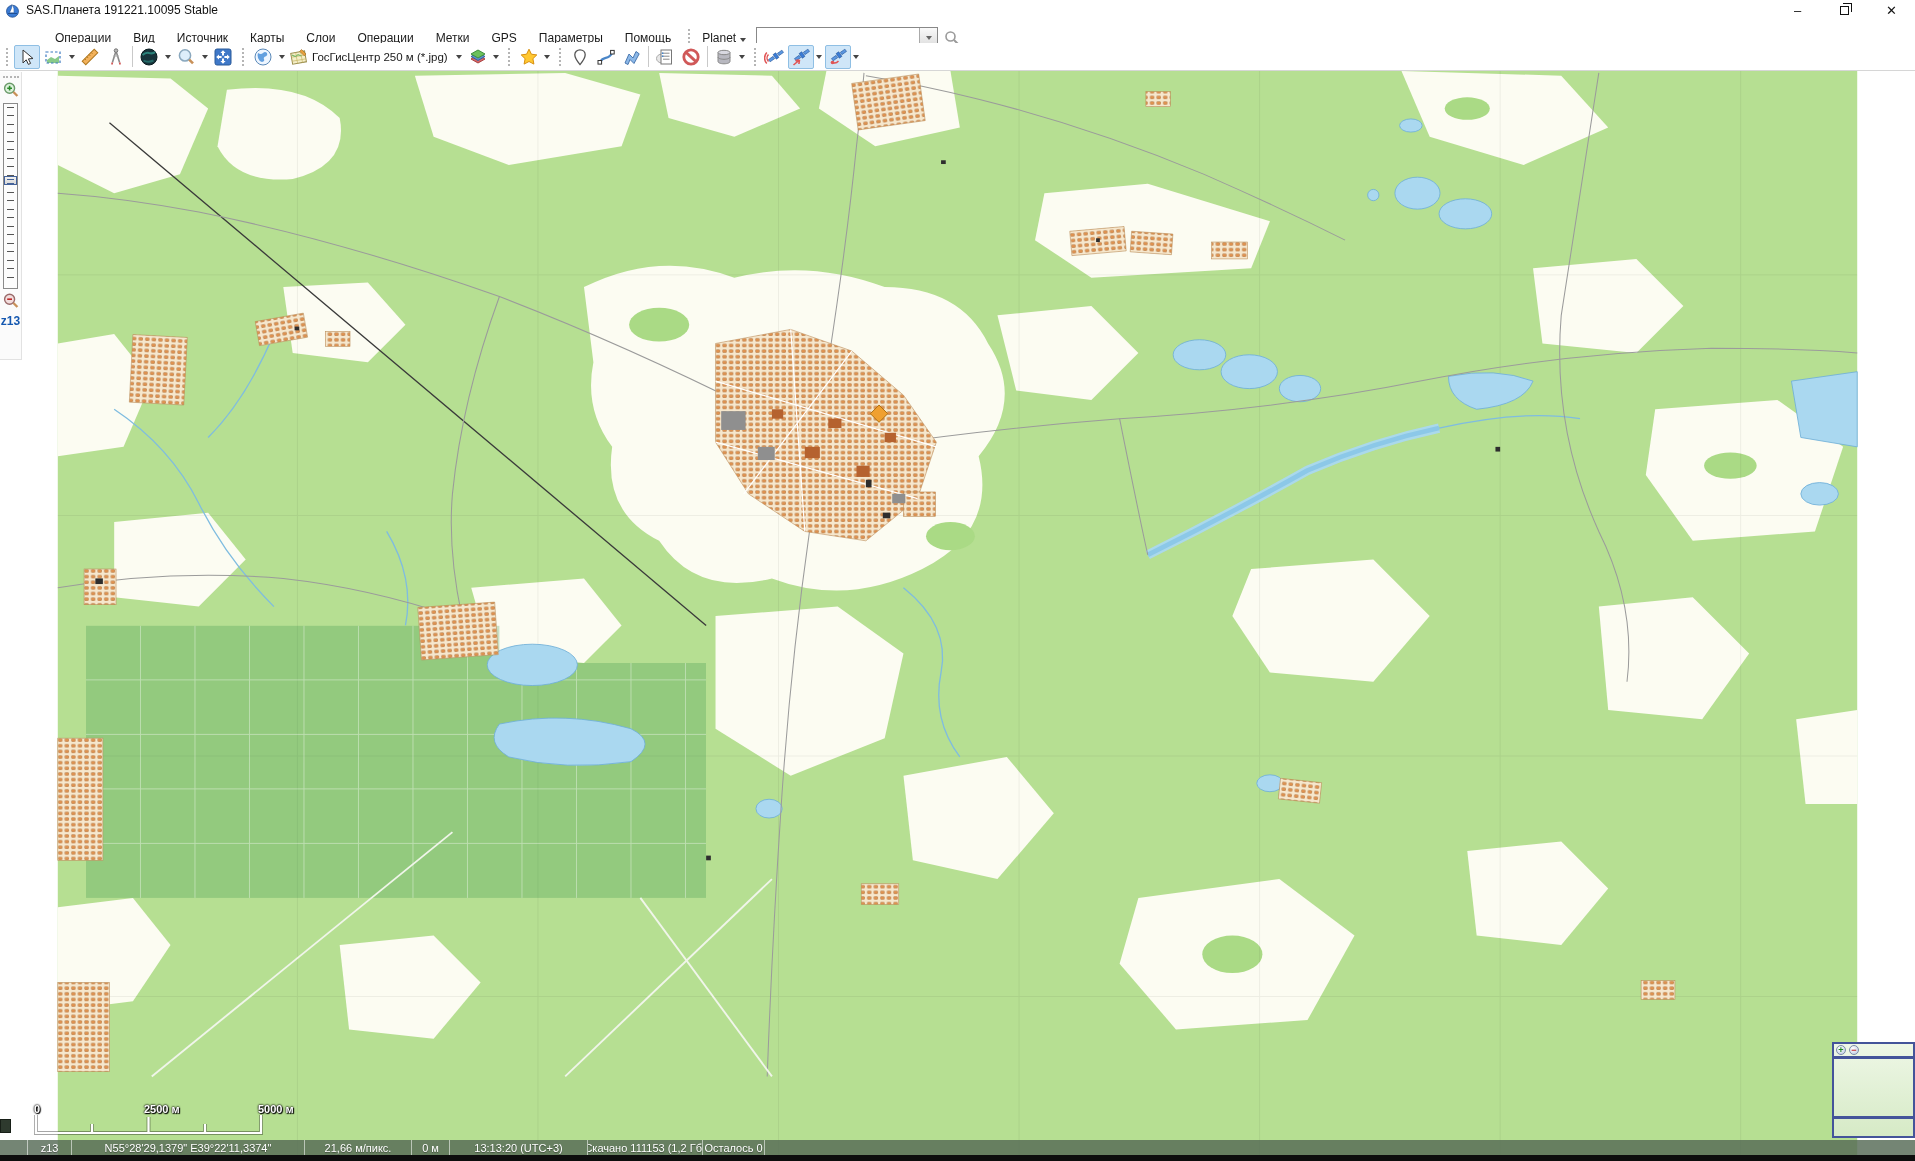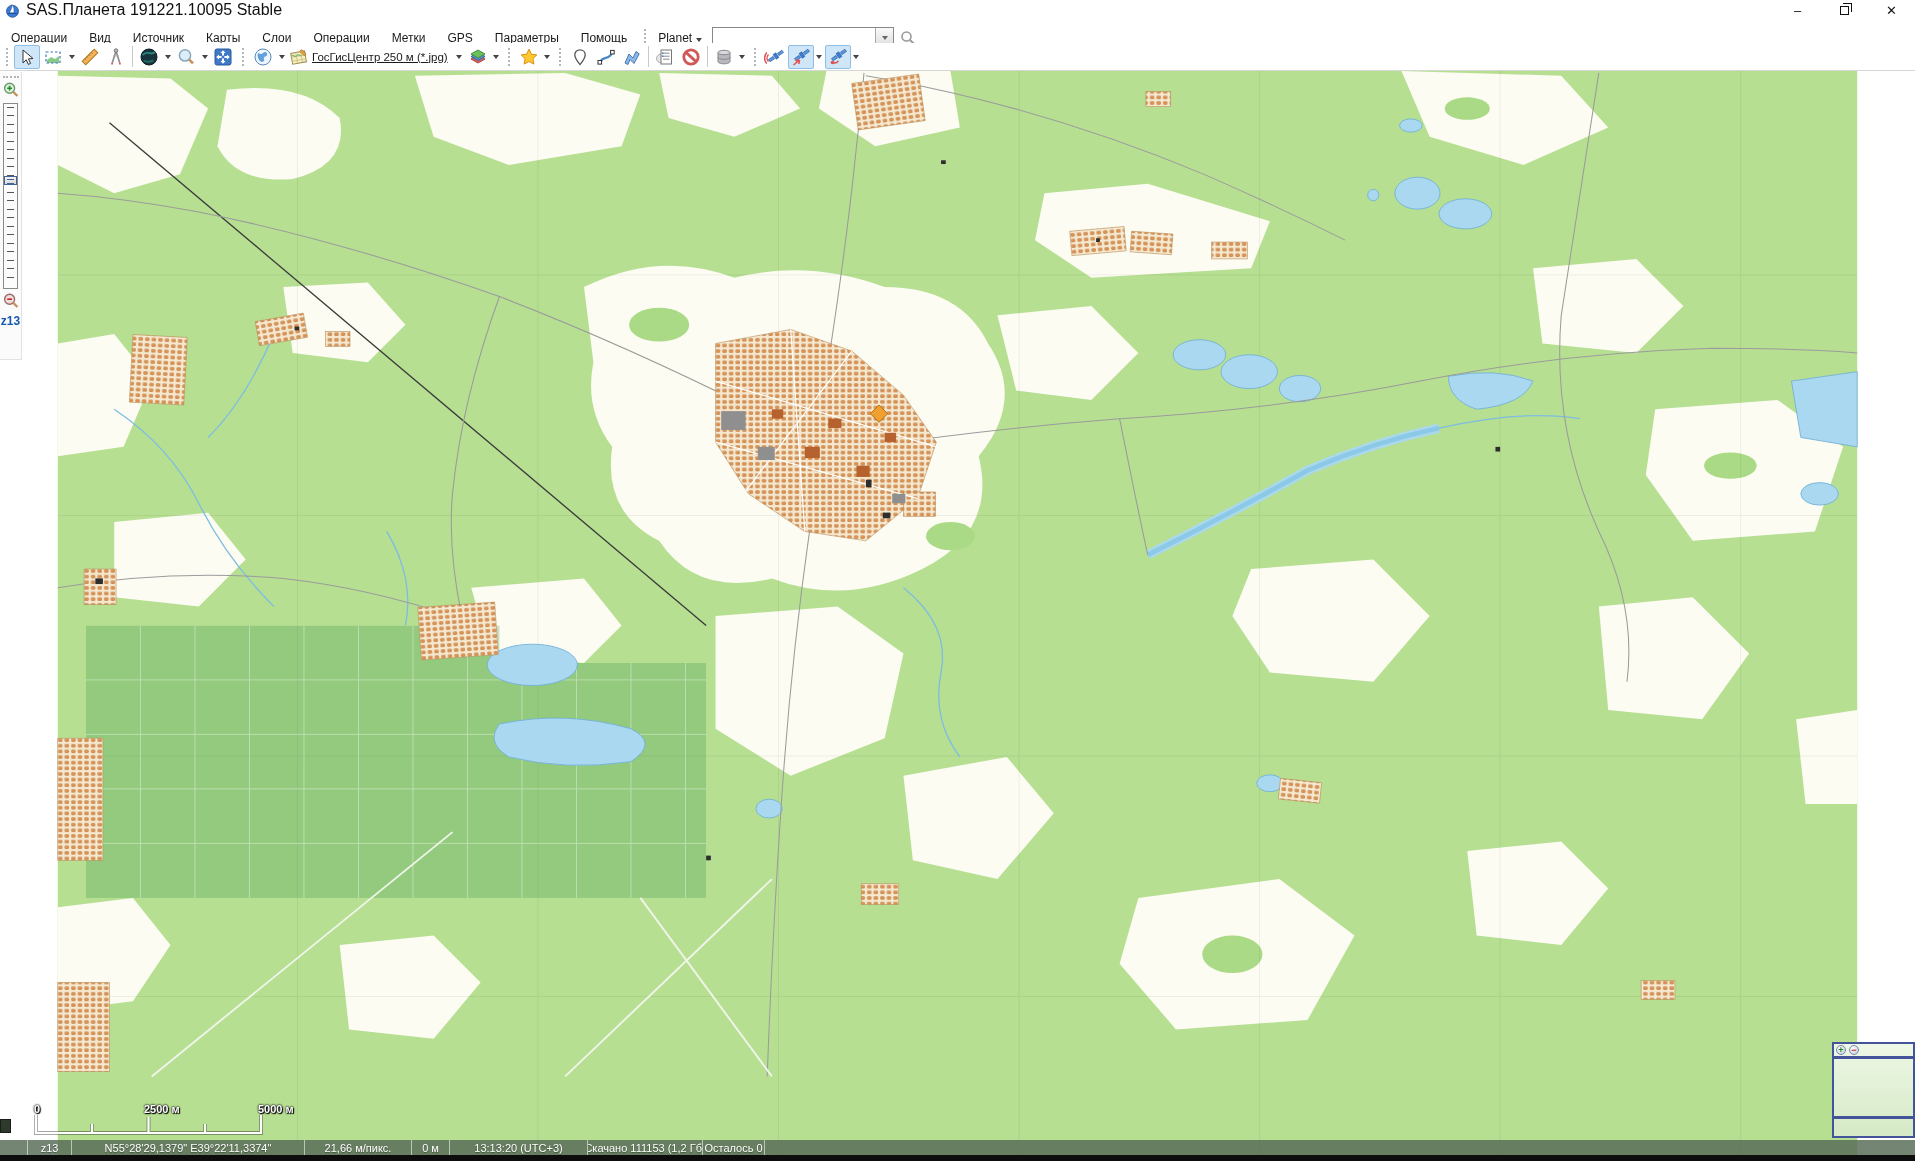--- a/index.html
+++ b/index.html
@@ -3,43 +3,43 @@
 <meta charset="utf-8">
 <style>
   html,body{margin:0;padding:0;background:#888;}
   *{box-sizing:border-box;}
   .window{position:relative;width:1915px;height:1161px;background:#fff;overflow:hidden;
           font-family:"Liberation Sans",sans-serif;color:#1a1a1a;}
   
   .titlebar{position:absolute;top:0;left:0;right:0;height:20px;background:#fff;
             display:flex;align-items:center;}
   .app-icon{width:15px;height:15px;margin:0 6px 0 5px;flex:none;}
-  .title-text{font-size:16px;color:#111;}
+  .title-text{font-size:12px;color:#111;}
   .wctrls{position:absolute;right:0;top:0;height:20px;display:flex;}
   .wbtn{width:47px;height:20px;display:flex;align-items:center;justify-content:center;
         font-size:13px;color:#111;cursor:pointer;}
   .restore-glyph{position:relative;width:9px;height:9px;border:1px solid #111;background:#fff;}
   .restore-glyph::before{content:"";position:absolute;top:-4px;left:2px;width:8px;height:8px;
         border-top:1px solid #111;border-right:1px solid #111;}
   
   .menubar{position:absolute;top:26px;left:0;right:0;height:23px;background:#fff;
-           display:flex;align-items:center;font-size:12px;}
+           display:flex;align-items:center;font-size:12px;padding-left:44px;}
   .menu-item{padding:3px 11px;cursor:default;}
   .vgrip{width:0;height:18px;border-left:2px dotted #b5b5b5;margin:0 6px;}
   .darr{width:0;height:0;border-left:3.5px solid transparent;border-right:3.5px solid transparent;
         border-top:4px solid #444;display:inline-block;margin-left:4px;}
   .search-combo{width:182px;height:21px;border:1px solid #888;background:#fff;display:flex;margin-left:8px;}
   .search-combo input{flex:1;border:none;outline:none;font:12px "Liberation Sans",sans-serif;padding:0 3px;min-width:0;}
   .combo-btn{width:18px;background:linear-gradient(#fafafa,#dcdcdc);border-left:1px solid #aaa;
              display:flex;align-items:center;justify-content:center;}
   .combo-btn .darr{margin:0;border-top-color:#666;}
   .menubar .go-search{margin-left:6px;}
   
   .toolbar{position:absolute;top:43px;left:0;right:0;height:28px;background:#fff;
-           border-bottom:1px solid #d6d6d6;display:flex;align-items:center;font-size:11.5px;text-decoration:underline;}
+           border-bottom:1px solid #d6d6d6;display:flex;align-items:center;font-size:11.5px;}
   .tbtn{height:24px;min-width:26px;padding:1px;display:flex;align-items:center;justify-content:center;
         border:1px solid transparent;border-radius:2px;cursor:pointer;}
   .tbtn.sel{background:#cfe6f8;border-color:#8fbfe4;}
   .tbtn svg{display:block;}
   .dd{width:11px;height:24px;display:flex;align-items:center;justify-content:center;cursor:pointer;}
   .dd .darr{margin:0;}
   .tsep{width:0;height:21px;border-left:1px solid #c9c9c9;margin:0 3px;}
   .src-label{margin:0 4px 0 3px;white-space:nowrap;}
   
   .maparea{position:absolute;top:71px;left:0;right:0;bottom:0;overflow:hidden;padding-left:25px;}

